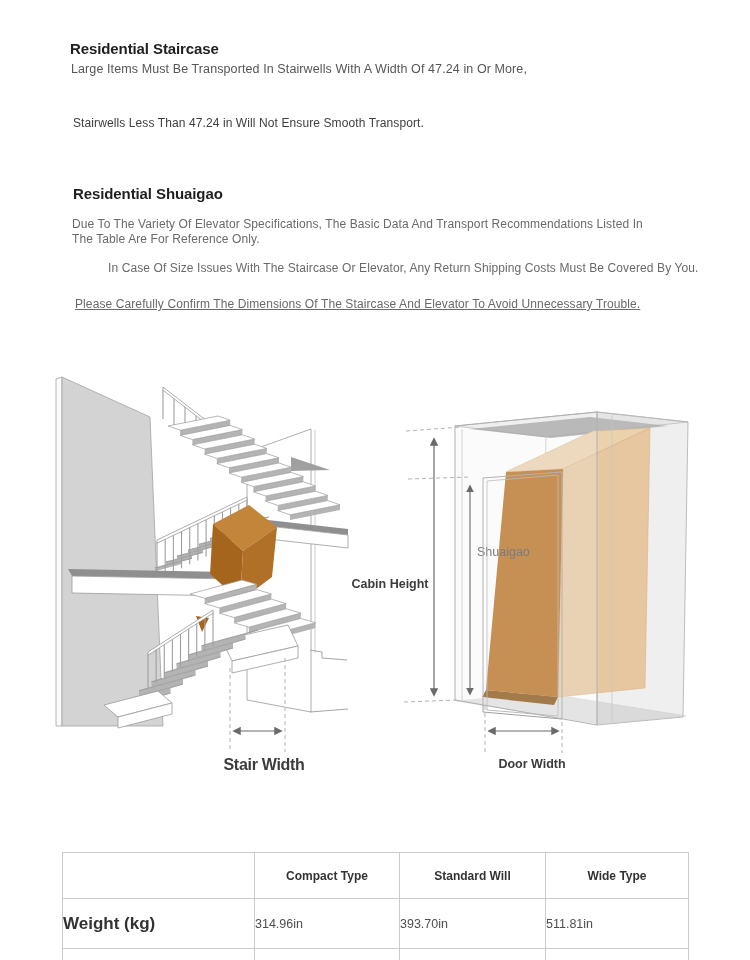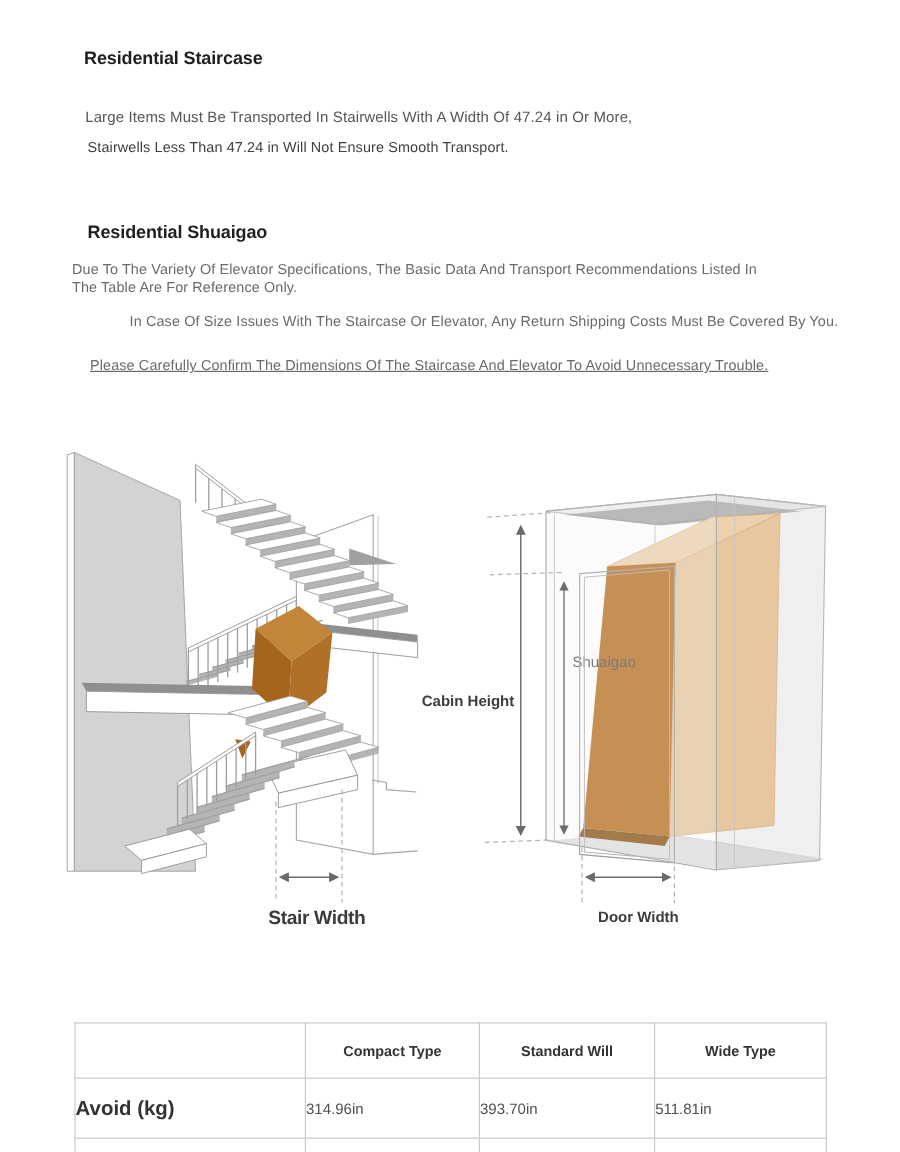--- a/index.html
+++ b/index.html
@@ -23,27 +23,27 @@
   .size-table tr.drow{height:50px;}
   .size-table .rowlabel{font-weight:bold;font-size:17px;color:#333333;}
   .size-table .val{font-size:12.5px;color:#4f4f4f;}
   .size-table tr.prow{height:40px;}
 </style>
 </head>
 <body>
 
 <div class="abs sec-title" style="left:70px;top:40px;">Residential Staircase</div>
 
-<div class="abs note primary" style="left:71px;top:91px;">Large Items Must Be Transported In Stairwells With A Width Of 47.24 in Or More,</div>
+<div class="abs note primary" style="left:71px;top:62px;">Large Items Must Be Transported In Stairwells With A Width Of 47.24 in Or More,</div>
 
 <div class="abs note muted" style="left:73px;top:116px;">Stairwells Less Than 47.24 in Will Not Ensure Smooth Transport.</div>
 
 <div class="abs sec-title" style="left:73px;top:185px;">Residential Shuaigao</div>
 
-<div class="abs note wrap2" style="left:60px;top:217px;">Due To The Variety Of Elevator Specifications, The Basic Data And Transport Recommendations Listed In
+<div class="abs note wrap2" style="left:72px;top:217px;">Due To The Variety Of Elevator Specifications, The Basic Data And Transport Recommendations Listed In
 The Table Are For Reference Only.</div>
 
 <div class="abs note" style="left:64px;top:261px;margin-left:44px;">In Case Of Size Issues With The Staircase Or Elevator, Any Return Shipping Costs Must Be Covered By You.</div>
 
 <div class="abs note" style="left:75px;top:297px;text-decoration:underline;">Please Carefully Confirm The Dimensions Of The Staircase And Elevator To Avoid Unnecessary Trouble.</div>
 
 <svg style="left:50px;top:368px;" width="300" height="412" viewBox="50 368 300 412">
   <defs>
     <marker id="ah" viewBox="0 0 10 10" refX="8" refY="5" markerWidth="7" markerHeight="7" orient="auto-start-reverse">
       <path d="M0,0 L10,5 L0,10 z" fill="#6a6a6a"></path>
@@ -271,21 +271,21 @@
       <col style="width:143px">
     </colgroup>
   <tbody>
       <tr class="hrow">
     <th></th>
     <th>Compact Type</th>
     <th>Standard Will</th>
     <th>Wide Type</th>
   </tr>
   <tr class="drow">
-    <td class="rowlabel">Avoid (kg)</td>
+    <td class="rowlabel">Weight (kg)</td>
     <td class="val">314.96in</td>
     <td class="val">393.70in</td>
     <td class="val">511.81in</td>
   </tr>
   <tr class="prow">
     <td></td>
     <td></td>
     <td></td>
     <td></td>
   </tr>

